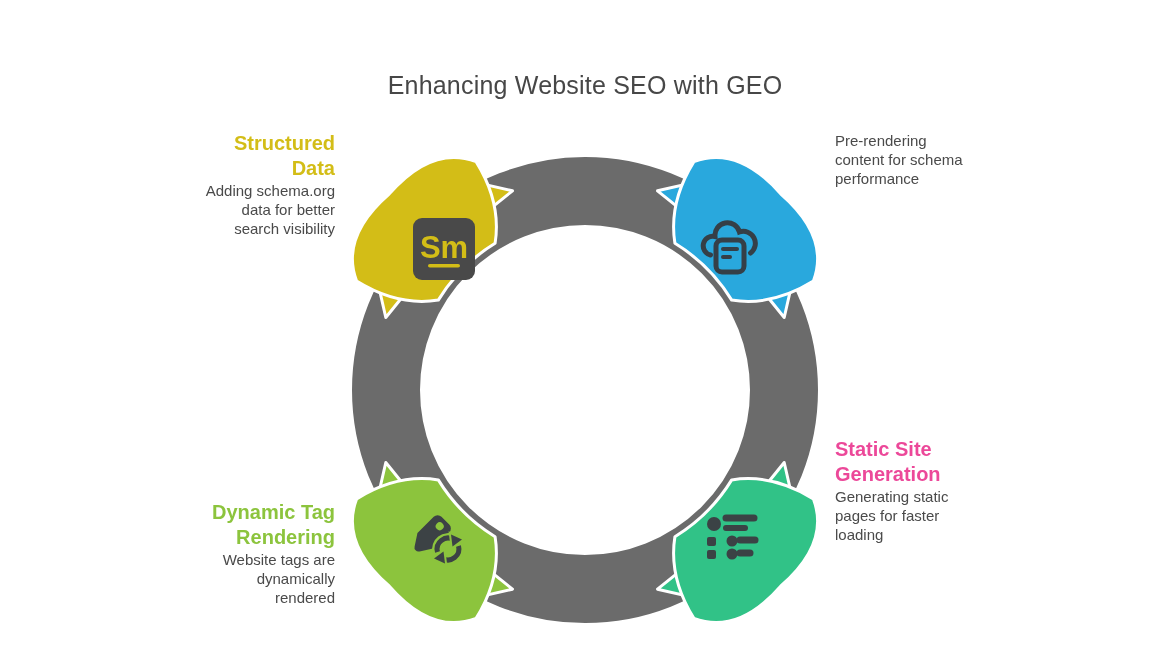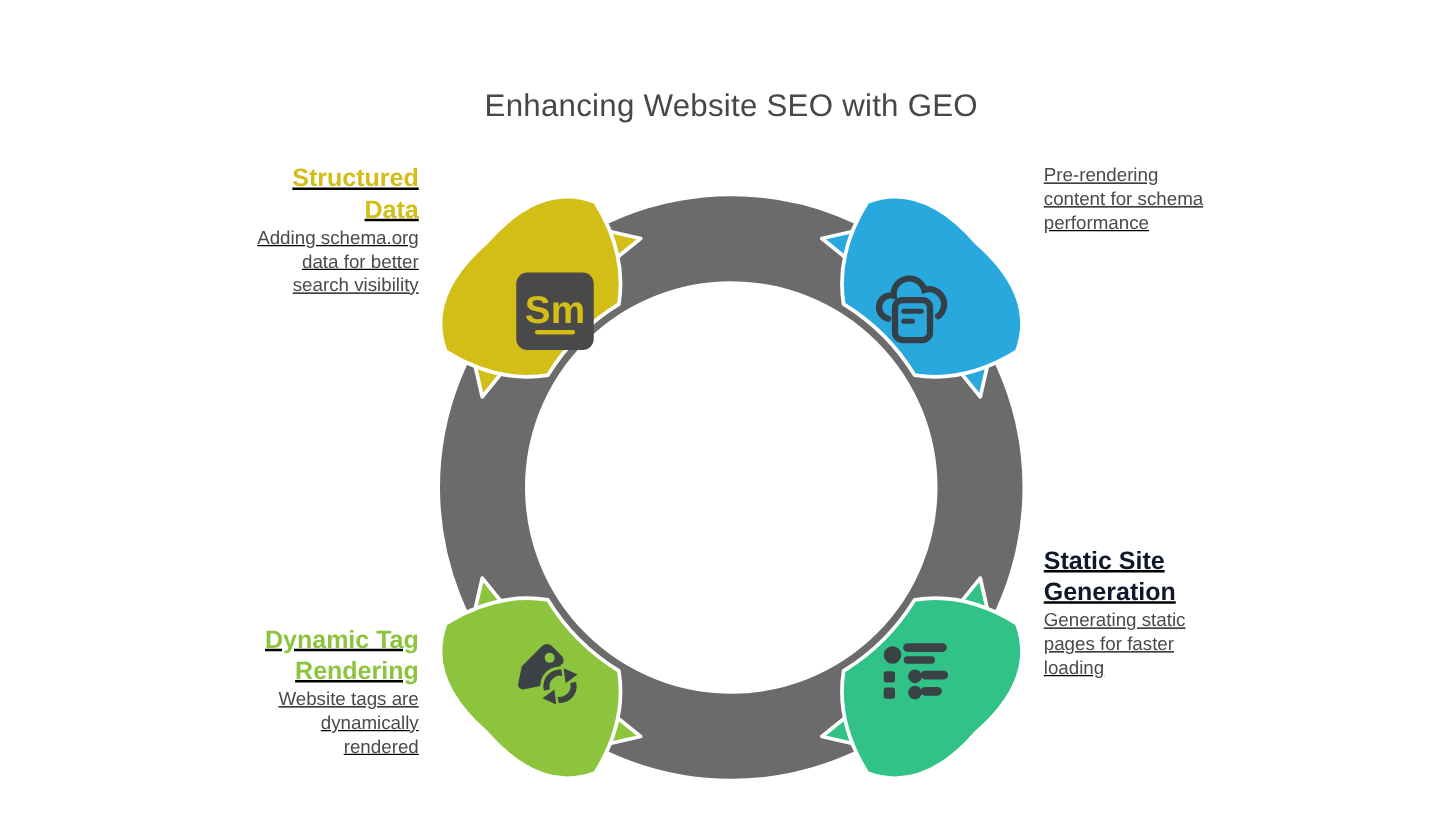--- a/index.html
+++ b/index.html
@@ -8,21 +8,21 @@
     font-family:"Liberation Sans", sans-serif;
   }
   .title{
     position:absolute;left:235px;top:71px;width:700px;margin:0;
     text-align:center;font-size:25px;font-weight:normal;color:#474747;
     letter-spacing:0.2px;
   }
   .diagram-wrap{position:absolute;left:335px;top:140px;width:500px;height:500px;}
   .diagram-wrap svg{width:100%;height:100%;display:block;}
   .sm-text{font:bold 31px "Liberation Sans", sans-serif;}
-  .tb{position:absolute;width:150px;text-decoration:underline;}
+  .tb{position:absolute;width:150px;}
   .tb h2{margin:0;font-size:20px;font-weight:bold;line-height:25px;}
   .tb p{margin:0 0 0;font-size:15px;line-height:19px;color:#4a4a4a;max-width:141px;}
   .tb.align-right{text-align:right;}
   .tb.align-right p{margin-left:auto;}
   #tb-0{top:131px;right:830px;}
   #tb-1{top:131px;left:835px;}
   #tb-2{top:437px;left:835px;}
   #tb-3{top:500px;right:830px;}
 </style>
 </head>
@@ -101,20 +101,20 @@
 <div class="tb align-right" id="tb-0">
   <h2 style="color: rgb(211, 189, 23);">Structured Data</h2>
   <p>Adding schema.org data for better search visibility</p>
 </div>
 
 <div class="tb" id="tb-1">
   <p>Pre-rendering content for schema performance</p>
 </div>
 
 <div class="tb" id="tb-2">
-  <h2 style="color: #0f172a;">Static Site Generation</h2>
+  <h2 style="color: #ec4899;">Static Site Generation</h2>
   <p>Generating static pages for faster loading</p>
 </div>
 
 <div class="tb align-right" id="tb-3">
   <h2 style="color: rgb(140, 196, 61);">Dynamic Tag Rendering</h2>
   <p>Website tags are dynamically rendered</p>
 </div>
 
 </body></html>

